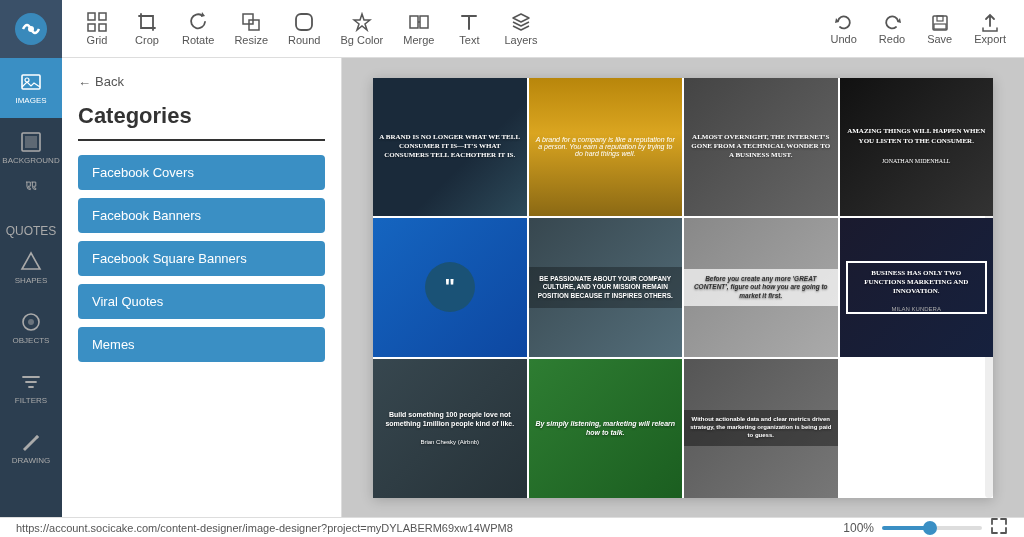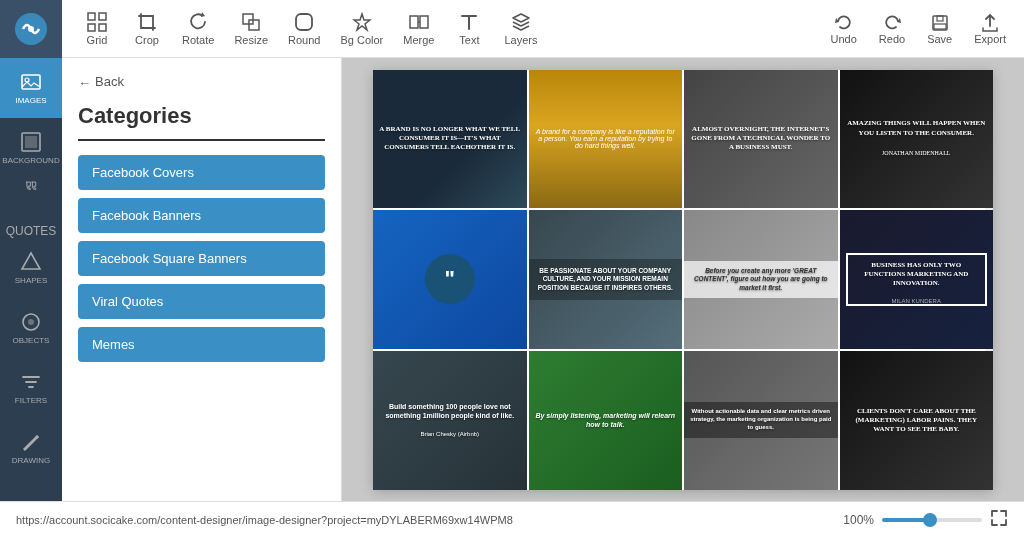--- a/index.html
+++ b/index.html
@@ -104,21 +104,21 @@
     .img-cell-12 { background: linear-gradient(135deg, #111 0%, #333 100%); }
 
     .img-cell-text {
       font-size: 7.5px; color: #fff; text-align: center; padding: 6px;
       font-weight: bold; line-height: 1.3; text-shadow: 0 1px 2px rgba(0,0,0,0.5);
     }
     .img-cell-text.serif { font-family: Georgia, serif; }
 
     
     .bottom-bar {
-      height: 36px; background: #fff; border-top: 1px solid #ddd;
+      height: 20px; background: #fff; border-top: 1px solid #ddd;
       display: flex; align-items: center; justify-content: space-between;
       padding: 4px 16px; flex-shrink: 0;
     }
     .url-bar { font-size: 11px; color: #555; }
     .zoom-area { display: flex; align-items: center; gap: 8px; }
     .zoom-label { font-size: 12px; color: #555; }
     .zoom-slider {
       -webkit-appearance: none; width: 100px; height: 4px;
       background: linear-gradient(to right, #3a8fc4 0%, #3a8fc4 50%, #ddd 50%, #ddd 100%);
       border-radius: 2px; outline: none;
@@ -403,23 +403,20 @@
         </div>
 
         <div class="img-cell img-cell-9">
           <div class="img-cell-text" style="font-size:7px;">Build something 100 people love not something 1million people kind of like.<br><br><span style="font-size:6px;font-weight:normal;">Brian Chesky (Airbnb)</span></div>
         </div>
         <div class="img-cell img-cell-10">
           <div class="img-cell-text" style="font-size:7px;font-style:italic;">By simply listening, marketing will relearn how to talk.</div>
         </div>
         <div class="img-cell img-cell-11">
           <div class="img-cell-text" style="font-size:6px;background:rgba(0,0,0,0.4);padding:6px;">Without actionable data and clear metrics driven strategy, the marketing organization is being paid to guess.</div>
-        </div>
-        <div class="img-cell img-cell-12">
-          <div class="img-cell-text serif" style="font-size:7px;">CLIENTS DON'T CARE ABOUT THE (MARKETING) LABOR PAINS. THEY WANT TO SEE THE BABY.</div>
         </div>
       </div>
     </div>
   </div>
 </div>
 
 <div class="bottom-bar">
   <div class="url-bar">https://account.socicake.com/content-designer/image-designer?project=myDYLABERM69xw14WPM8</div>
   <div class="zoom-area">
     <span class="zoom-label">100%</span>

